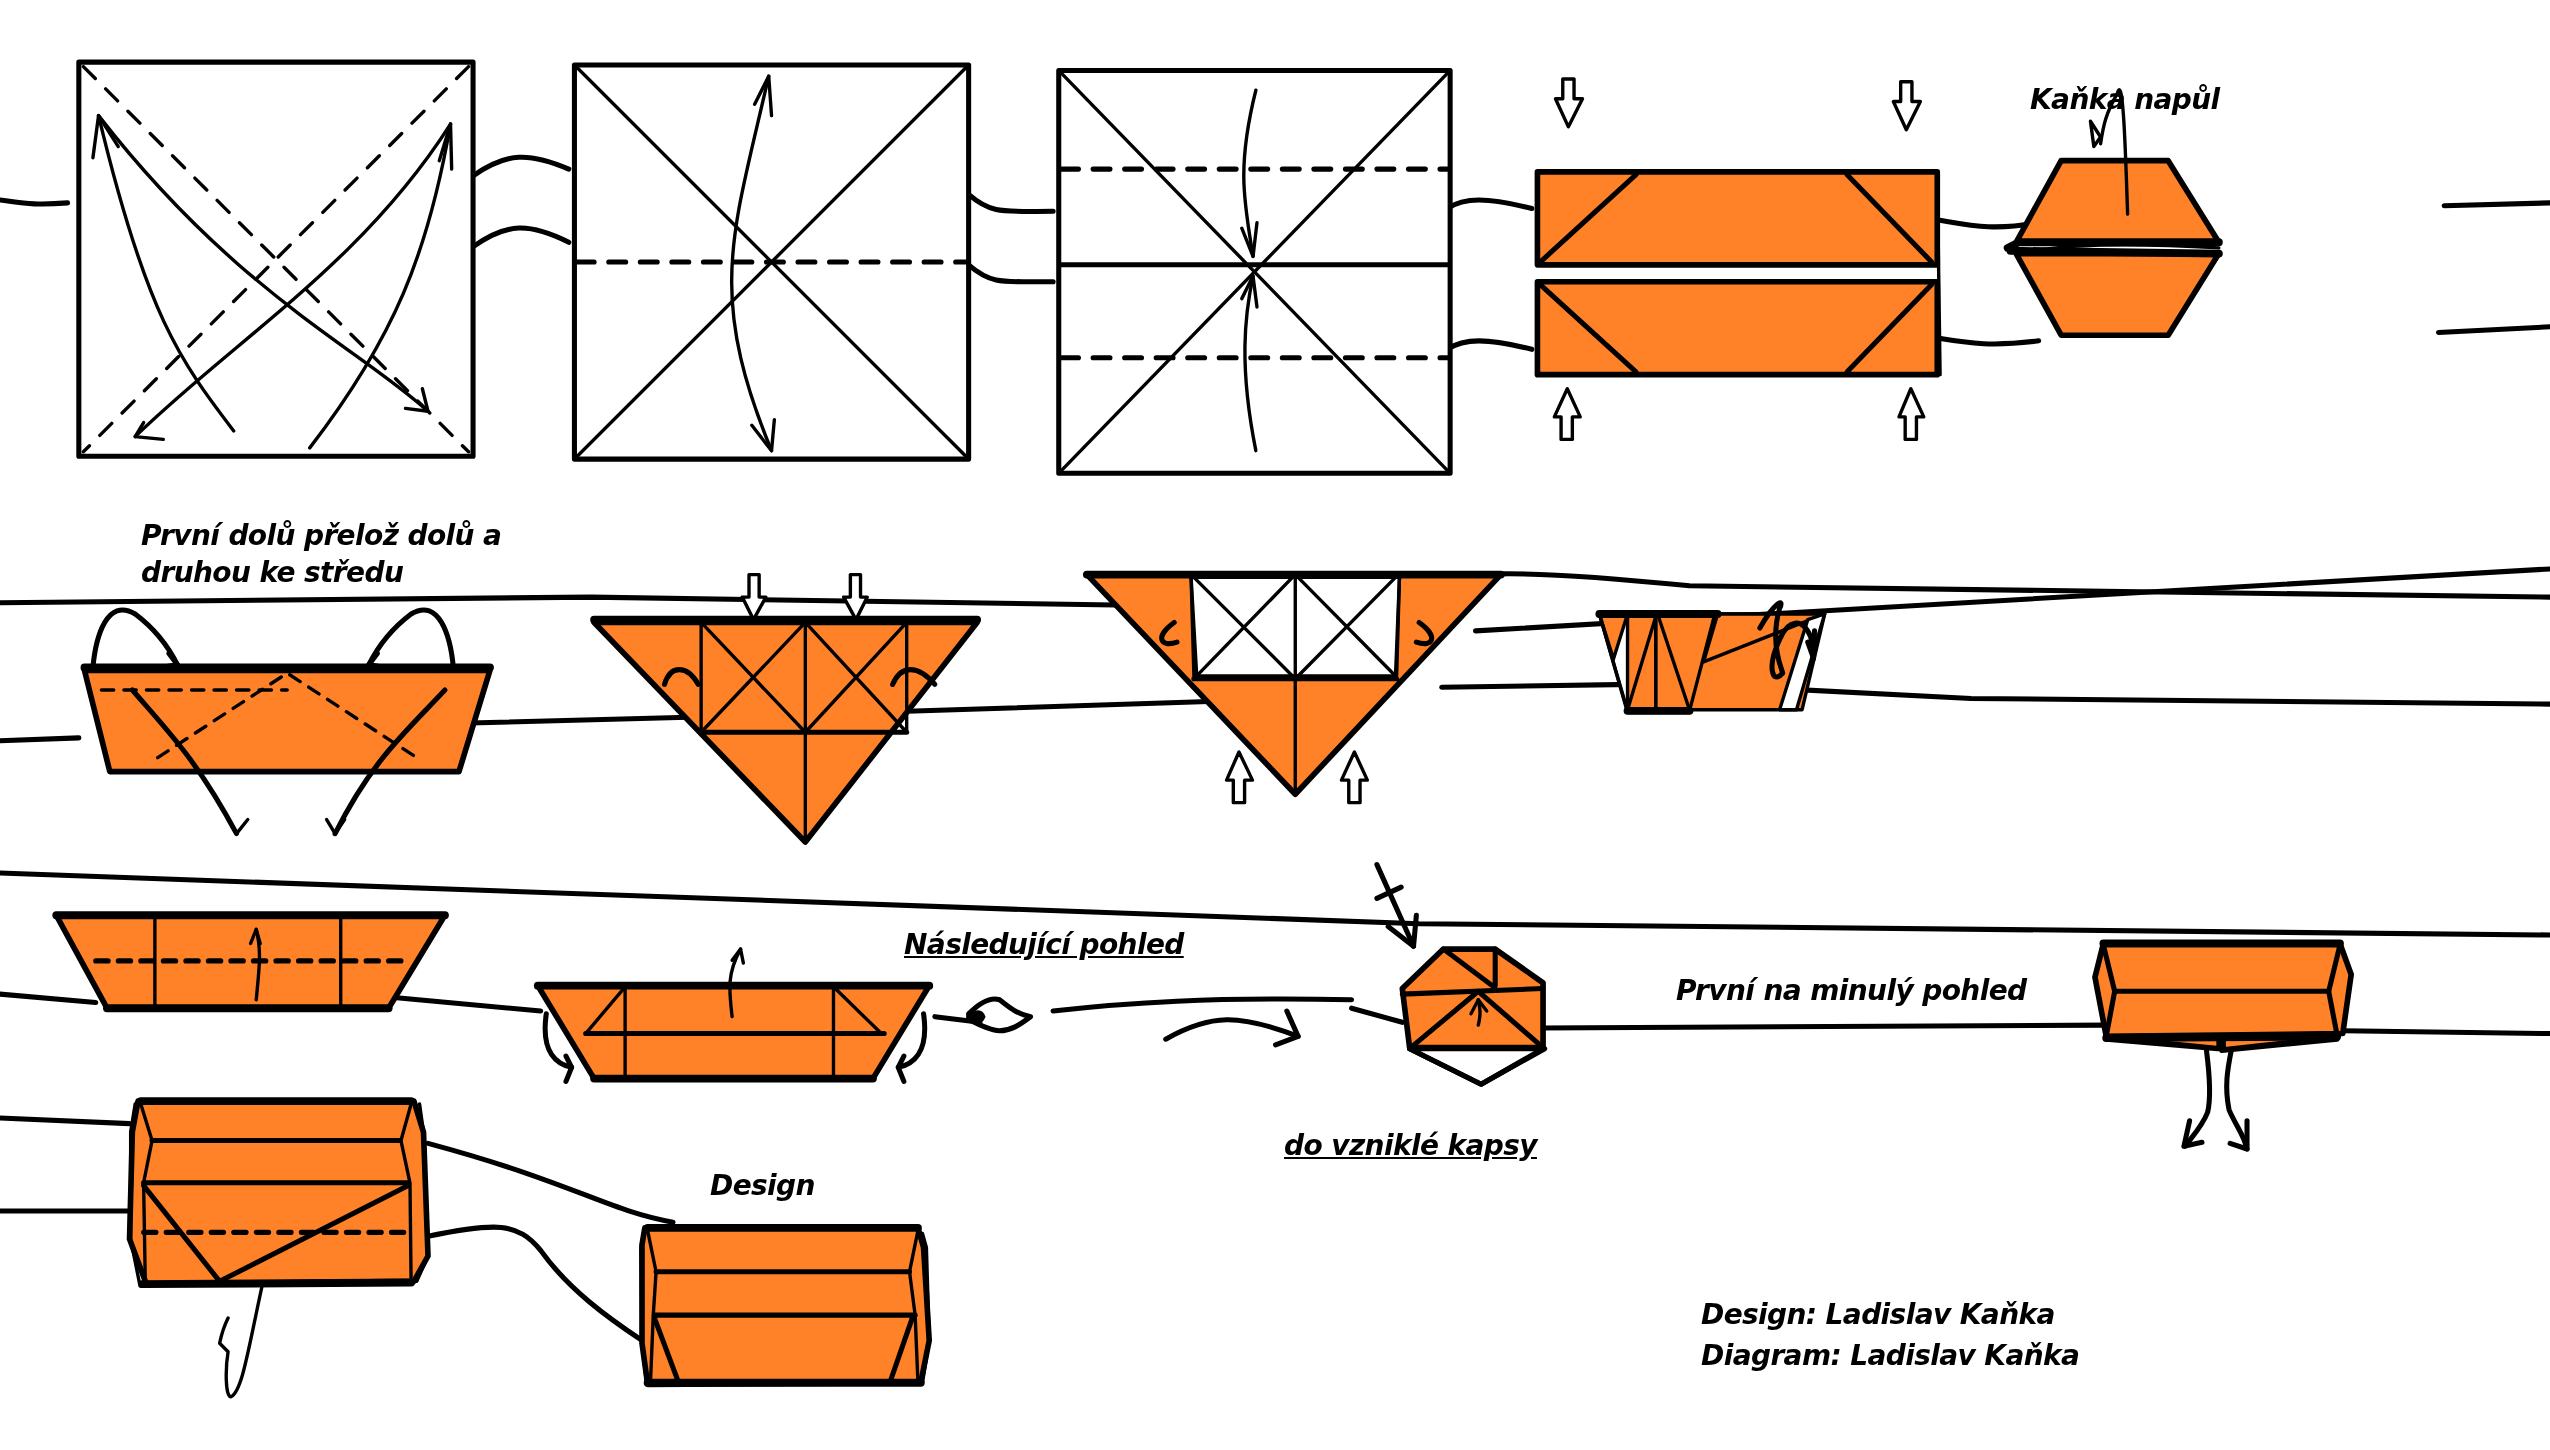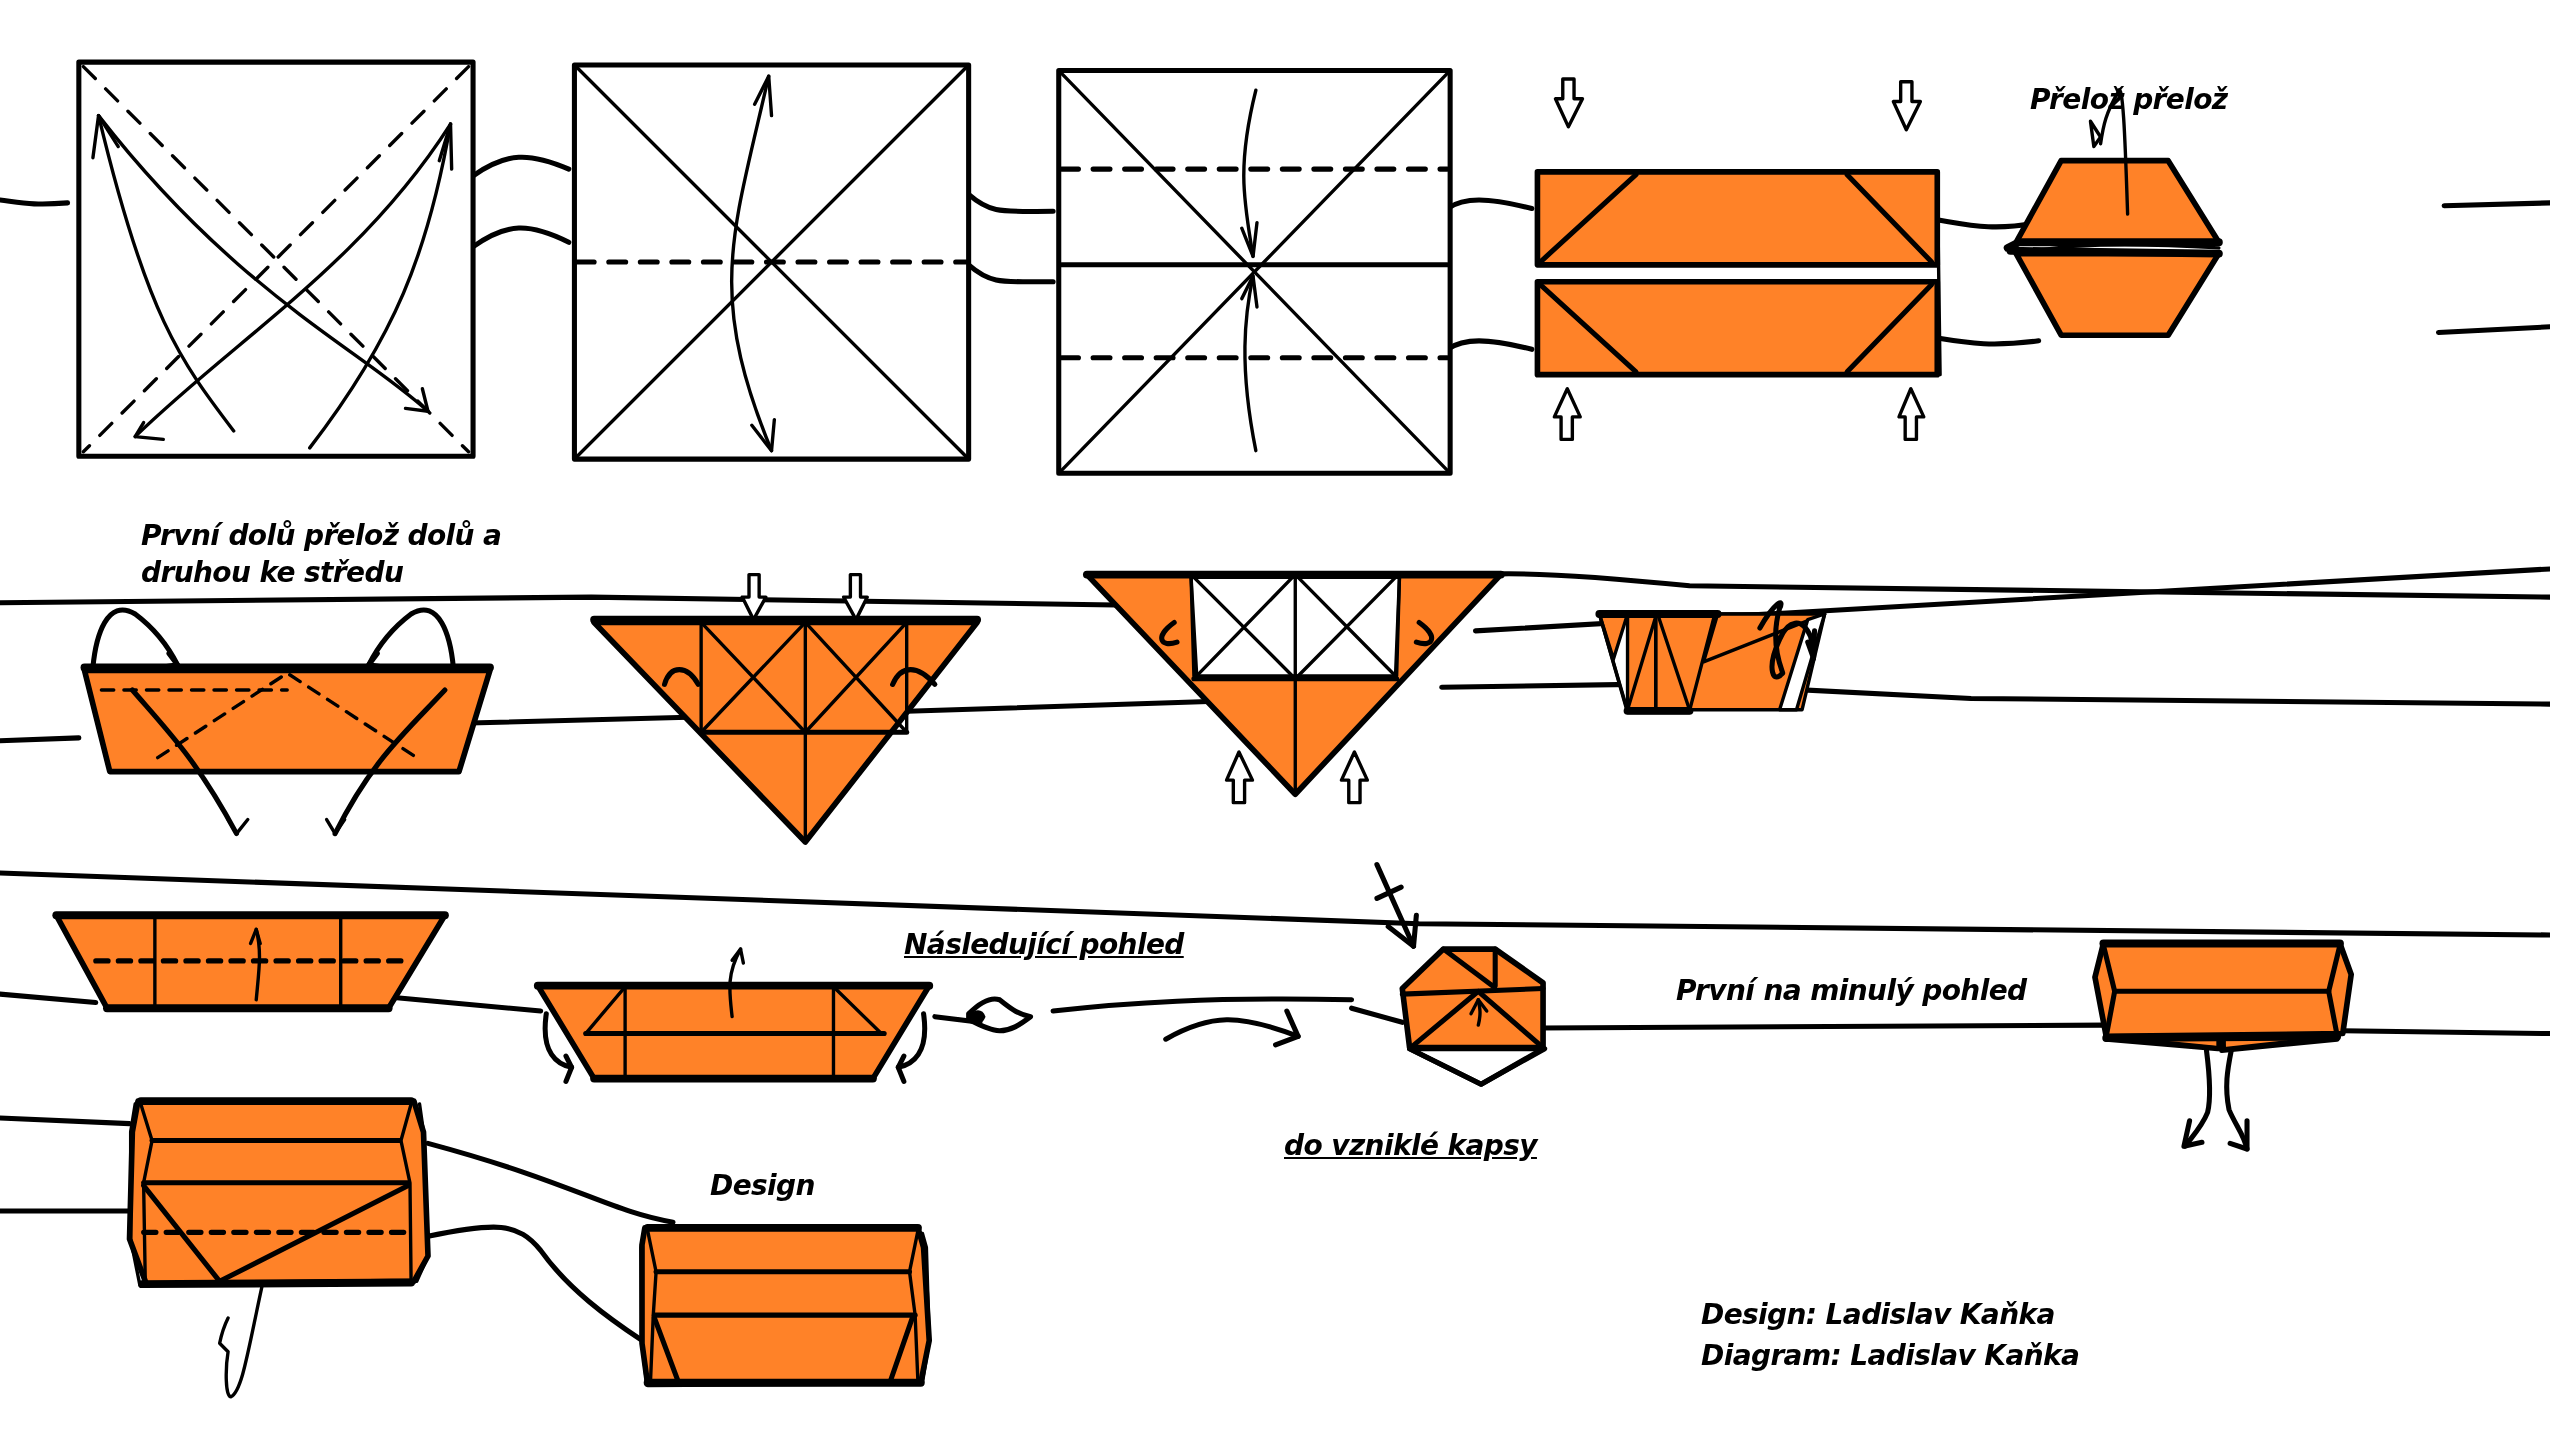--- a/index.html
+++ b/index.html
@@ -276,21 +276,21 @@
     <line class="ln mid" x1="1165" y1="2258" x2="1615" y2="2258"></line>
     <line class="ln mid" x1="1162" y1="2335" x2="1625" y2="2335"></line>
     <line class="ln thick" x1="1150" y1="2455" x2="1635" y2="2455"></line>
     <path class="ln mid" d="M1162 2340 L1205 2455 M1620 2340 L1580 2455"></path>
     <path class="ln thin" d="M1150 2185 L1165 2258 L1160 2335 L1155 2455 M1630 2185 L1615 2258 L1625 2335 L1630 2455"></path>
     <path class="ln thin" d="M1145 2185 L1138 2215 L1140 2385 L1148 2455 M1638 2190 L1645 2215 L1650 2380 L1638 2455"></path>
   </g>
 </svg>
 
 
-<div class="label" style="left:2030px; top:79px;">Přelož přelož</div>
+<div class="label" style="left:2030px; top:79px;">Kaňka napůl</div>
 <div class="label" style="left:141px; top:515px;">První dolů přelož dolů a</div>
 <div class="label" style="left:141px; top:552px;">druhou ke středu</div>
 <div class="label" style="left:904px; top:924px;text-decoration:underline;">Následující pohled</div>
 <div class="label" style="left:1676px; top:970px;">První na minulý pohled</div>
 <div class="label" style="left:1284px; top:1125px;text-decoration:underline;">do vzniklé kapsy</div>
 <div class="label" style="left:710px; top:1165px;">Design</div>
 <div class="label" style="left:1701px; top:1294px;">Design: Ladislav Kaňka</div>
 <div class="label" style="left:1701px; top:1335px;text-align:right;">Diagram: Ladislav Kaňka</div>
 </div>
 

